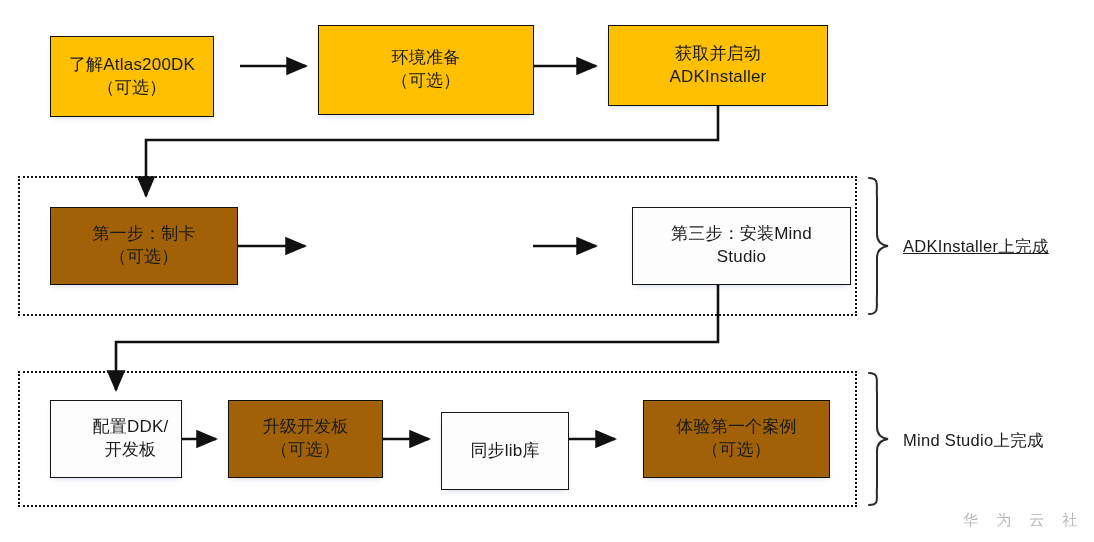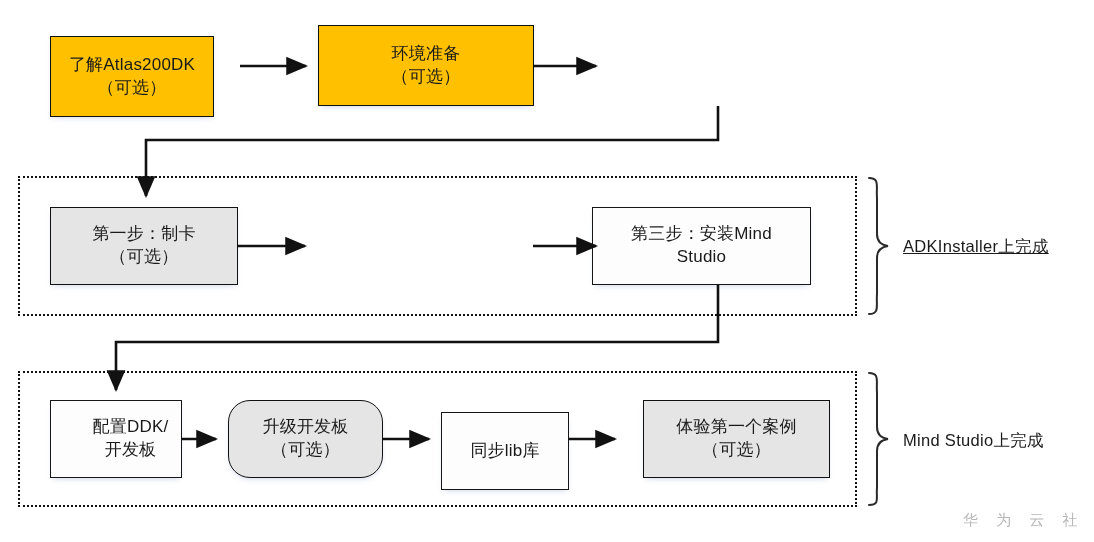--- a/index.html
+++ b/index.html
@@ -24,21 +24,21 @@
     justify-content: center;
     text-align: center;
     color: #1a1a1a;
     font-size: 17px;
     line-height: 1.35;
     letter-spacing: 0.2px;
     white-space: pre-line;
     box-shadow: 0 3px 6px -3px rgba(60,90,160,0.30);
   }
   .node.orange { background: #FFC000; border-color: #111111; }
-  .node.salmon { background: #e5e5e5; border-color: #111111; }
+  .node.salmon { background: #a16207; border-color: #111111; }
   .node.white  { background: #FDFDFE; border-color: #161616; }
 
   .group-box {
     position: absolute;
     box-sizing: border-box;
     border: 2.6px dotted #111111;
     background: transparent;
   }
   .group-label {
     position: absolute;
@@ -63,41 +63,43 @@
   }
 </style>
 </head>
 <body>
 
 <div id="canvas">
 
   <div class="node orange" style="left:50px;  top:36px;  width:164px; height:81px;">了解Atlas200DK
 （可选）</div>
 
-  <div class="node orange" style="left:318px; top:25px;  width:216px; height:81px;">环境准备
+  <div class="node orange" style="left:318px; top:25px;  width:216px; height:90px;">环境准备
 （可选）</div>
 
+  <div class="node orange" style="left:608px; top:25px;  width:220px; height:81px;">获取并启动
+ADKInstaller</div>
 
   <div class="group-box" style="left:18px; top:176px; width:839px; height:140px;"></div>
 
   <div class="node salmon" style="left:50px;  top:207px; width:188px; height:78px;">第一步：制卡
 （可选）</div>
 
 
-  <div class="node white" style="left:592px; top:207px; width:219px; height:78px;">第三步：安装Mind
+  <div class="node white" style="left:632px; top:207px; width:219px; height:78px;">第三步：安装Mind
 Studio</div>
 
   <div class="group-label" style="left:903px; top:236px;text-decoration:underline;">ADKInstaller上完成</div>
 
   <div class="group-box" style="left:18px; top:371px; width:839px; height:136px;"></div>
 
   <div class="node white" style="left:50px;  top:400px; width:132px; height:78px;padding-left:29px;">配置DDK/
 开发板</div>
 
-  <div class="node salmon" style="left:228px; top:400px; width:155px; height:78px;border-radius:22px;">升级开发板
+  <div class="node salmon" style="left:228px; top:400px; width:155px; height:78px;">升级开发板
 （可选）</div>
 
   <div class="node white" style="left:441px; top:400px; width:128px; height:78px;margin-top:12px;">同步lib库</div>
 
   <div class="node salmon" style="left:627px; top:400px; width:187px; height:78px;margin-left:16px;">体验第一个案例
 （可选）</div>
 
   <div class="group-label" style="left:903px; top:430px;">Mind Studio上完成</div>
 
   <svg class="overlay" viewBox="0 0 1094 542">

